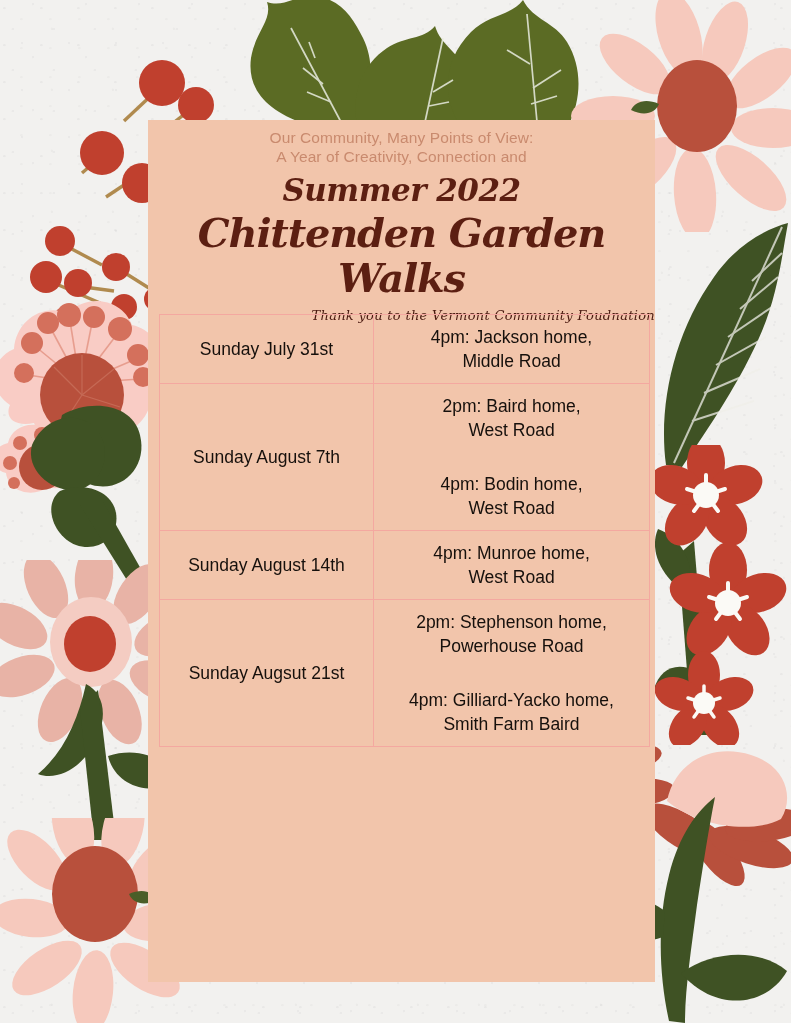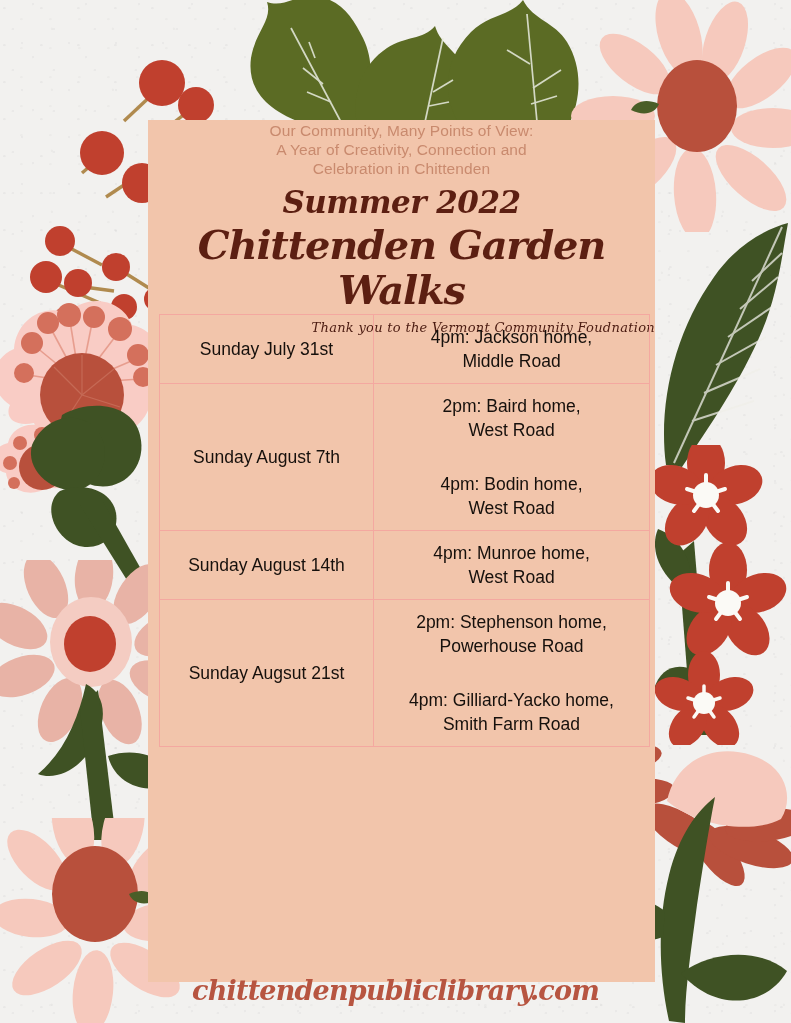--- a/index.html
+++ b/index.html
@@ -48,21 +48,21 @@
     left: 148px;
     top: 120px;
     width: 507px;
     height: 862px;
     background: #f2c5ab;
     z-index: 5;
   }
 
   #subtitle {
     margin: 0;
-    padding-top: 1px;
+    padding-top: 8px;
     text-align: center;
     color: #c98a6e;
     font-size: 15.5px;
     line-height: 19px;
     font-weight: 400;
     letter-spacing: 0.1px;
   }
 
   #season {
     margin: 6px 0 0 0;
@@ -399,21 +399,20 @@
       <path d="M110 176 C82 156 48 152 28 166 C40 198 76 214 108 202 Z"></path>
       <path d="M126 238 C160 214 206 214 232 236 C212 272 160 278 126 238 Z"></path>
     </g>
   </svg>
 
   <div id="card">
 
     <div id="subtitle">
       <div>Our Community, Many Points of View:</div>
       <div>A Year of Creativity, Connection and</div>
-      <div>Celebration in Chittenden</div>
     </div>
 
     <div id="season">Summer 2022</div>
 
     <div id="maintitle">
       <div>Chittenden Garden</div>
       <div>Walks</div>
     </div>
 
     <div id="thanks">Thank you to the Vermont Community Foudnation</div>
@@ -442,24 +441,23 @@
             <div class="evt">4pm: Munroe home,
 West Road</div>
           </td>
         </tr>
         <tr>
           <td class="day">Sunday Augsut 21st</td>
           <td class="events">
             <div class="evt">2pm: Stephenson home,
 Powerhouse Road</div>
             <div class="evt">4pm: Gilliard-Yacko home,
-Smith Farm Road</div>
+Smith Farm Baird</div>
           </td>
         </tr>
       </tbody>
     </table>
 
 
   </div>
 
-  <div id="website">chittendenpubliclibrary.com</div>
 
 </div>
 
 </body></html>

